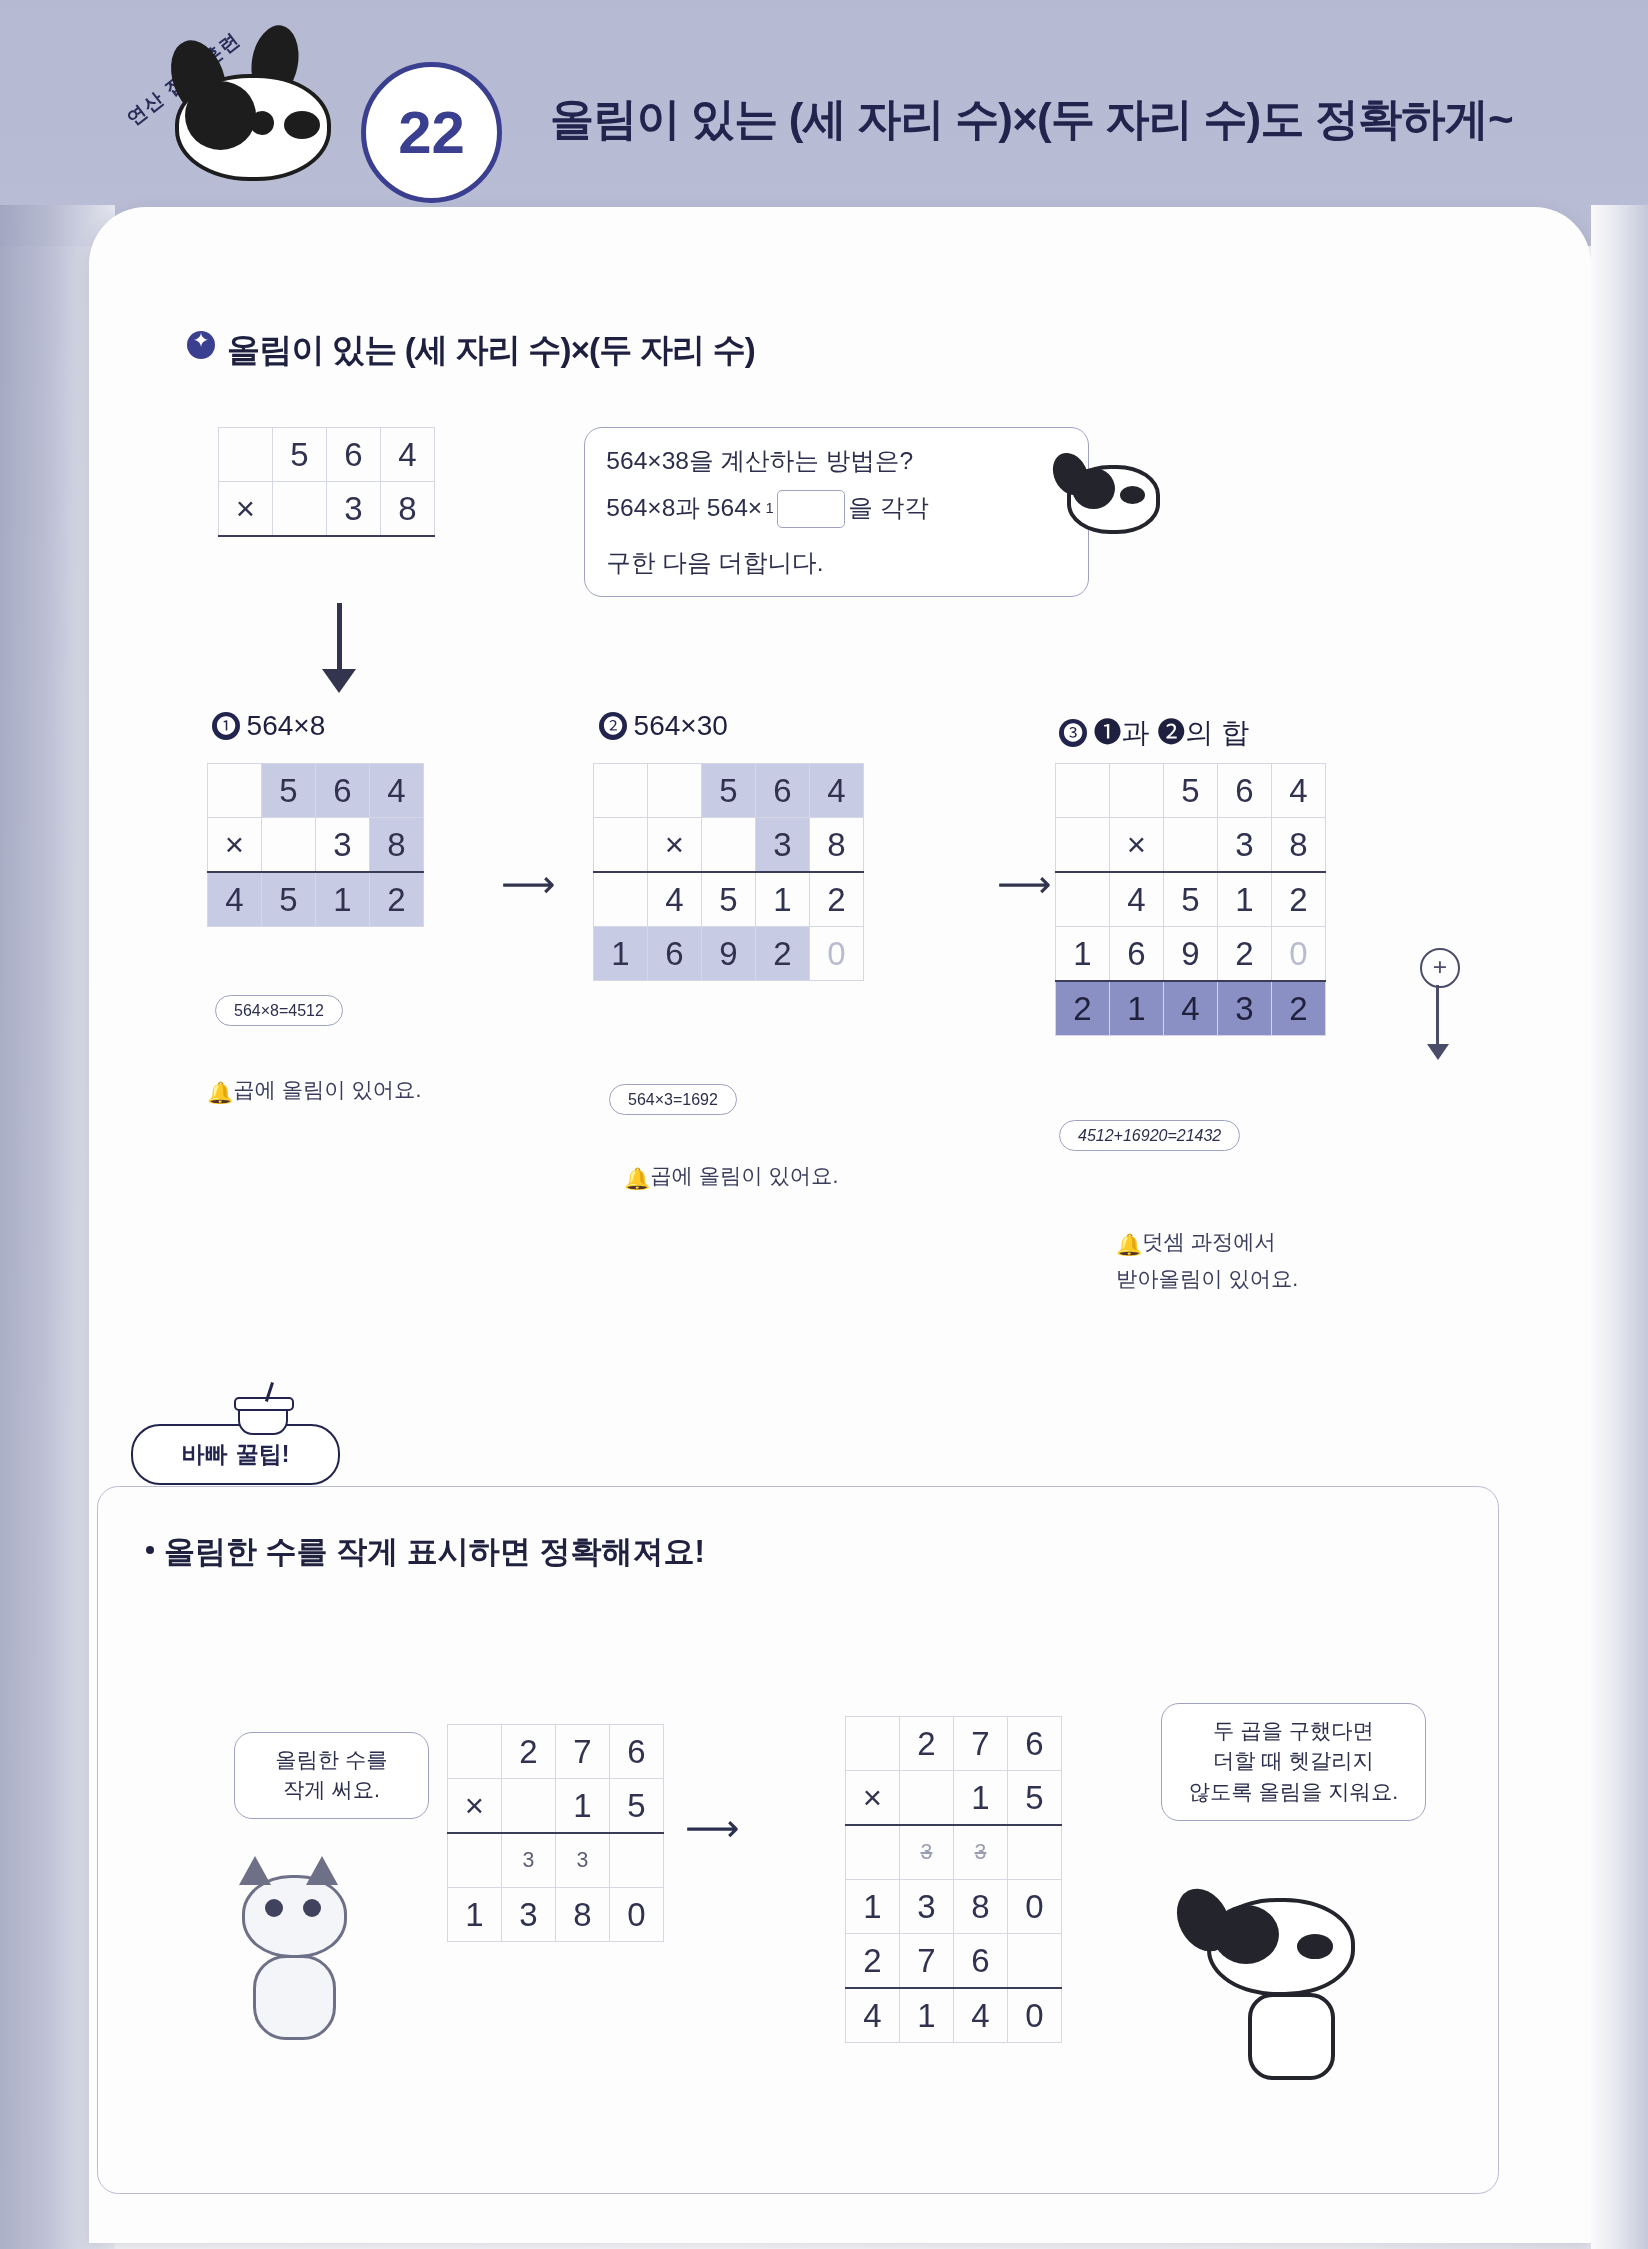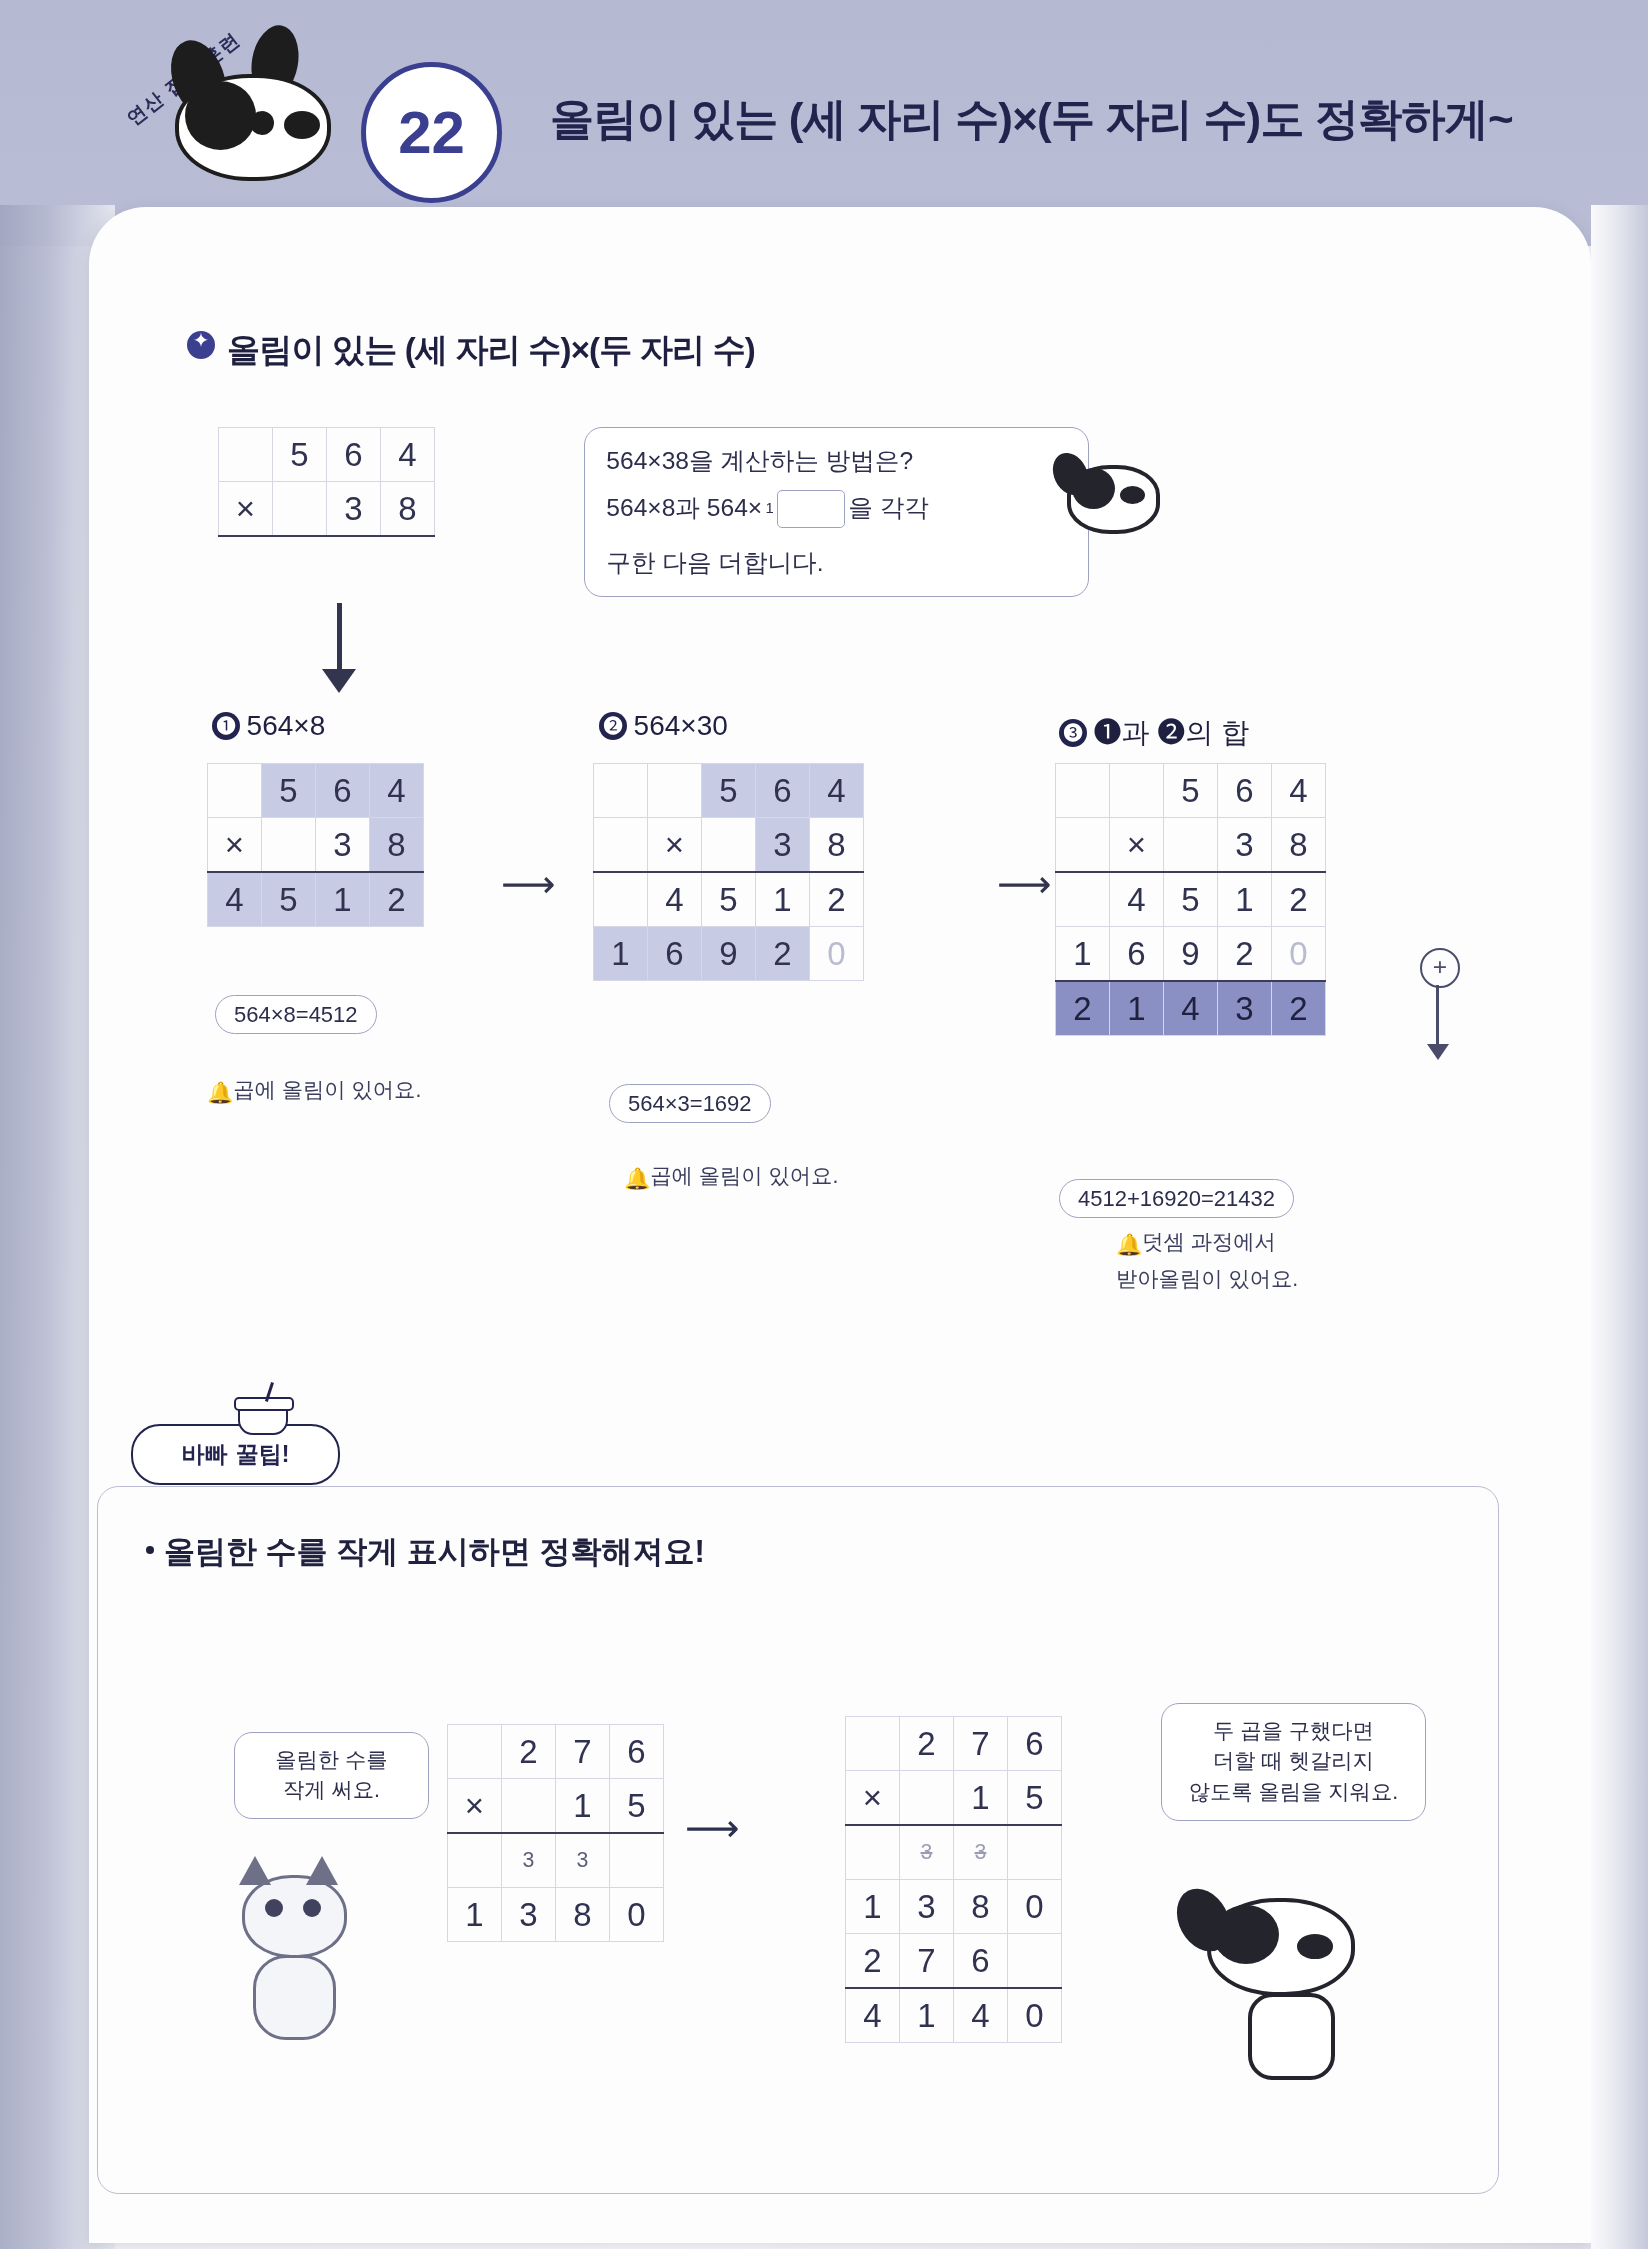--- a/index.html
+++ b/index.html
@@ -100,21 +100,21 @@
   .cell-hl2{background:#8b90c4 !important;color:#20213f !important;}
   .cell-ghost{color:#b9bcd0 !important;}
   .uline{border-bottom:2.5px solid #3a3c58 !important;}
   
   .bubble{
     position:absolute;border:1.6px solid #9ea2c0;border-radius:18px;background:#fff;
     padding:14.8px 21.3px;font-size:24.6px;color:#2c2e4c;line-height:1.5;
   }
   .minibubble{
     position:absolute;border:1.6px solid #9ea2c0;border-radius:23px;background:#fff;
-    padding:5.7px 18px;font-size:22px;color:#2c2e4c;white-space:nowrap;
+    padding:5.7px 18px;font-size:16px;color:#2c2e4c;white-space:nowrap;
   }
   .stepnum{
     position:absolute;font-size:28px;color:#1f2040;font-weight:normal;
   }
   .circnum{
     display:inline-block;width:28px;height:28px;border-radius:50%;
     background:#23244e;color:#fff;font-size:19.7px;line-height:28px;text-align:center;
     margin-right:6.6px;vertical-align:1.6px;
   }
   .arrow-r{
@@ -343,21 +343,21 @@
       <td class="cell-hl2">3</td>
       <td class="cell-hl2">2</td>
     </tr>
   </tbody>
     </table>
 
   <div style="position:absolute;left:1420px;top:948px;width:36px;height:36px;border:2.5px solid #4a4c6a;border-radius:50%;color:#4a4c6a;font-size:24.6px;text-align:center;line-height:33px;">+</div>
   <div style="position:absolute;left:1436px;top:985px;width:3.3px;height:66px;background:#4a4c6a;"></div>
   <div style="position:absolute;left:1427px;top:1044px;width:0;height:0;border-left:11.5px solid transparent;border-right:11.5px solid transparent;border-top:16.4px solid #4a4c6a;"></div>
 
-  <div class="minibubble" style="left:1059px;top:1179px;">4512+16920=21432</div>
+  <div class="minibubble" style="left:1059px;top:1120px;font-style:italic;">4512+16920=21432</div>
   <div class="note" style="left:1116px;top:1227px;">
     <span class="bell">🔔</span><span>덧셈 과정에서</span>
   </div>
   <div class="note" style="left:1116px;top:1264px;">받아올림이 있어요.</div>
 
   <div class="tipbox"></div>
   <div class="tiptab">
     <span class="a">바빠</span>
     <span class="b">꿀팁!</span>
   </div>

